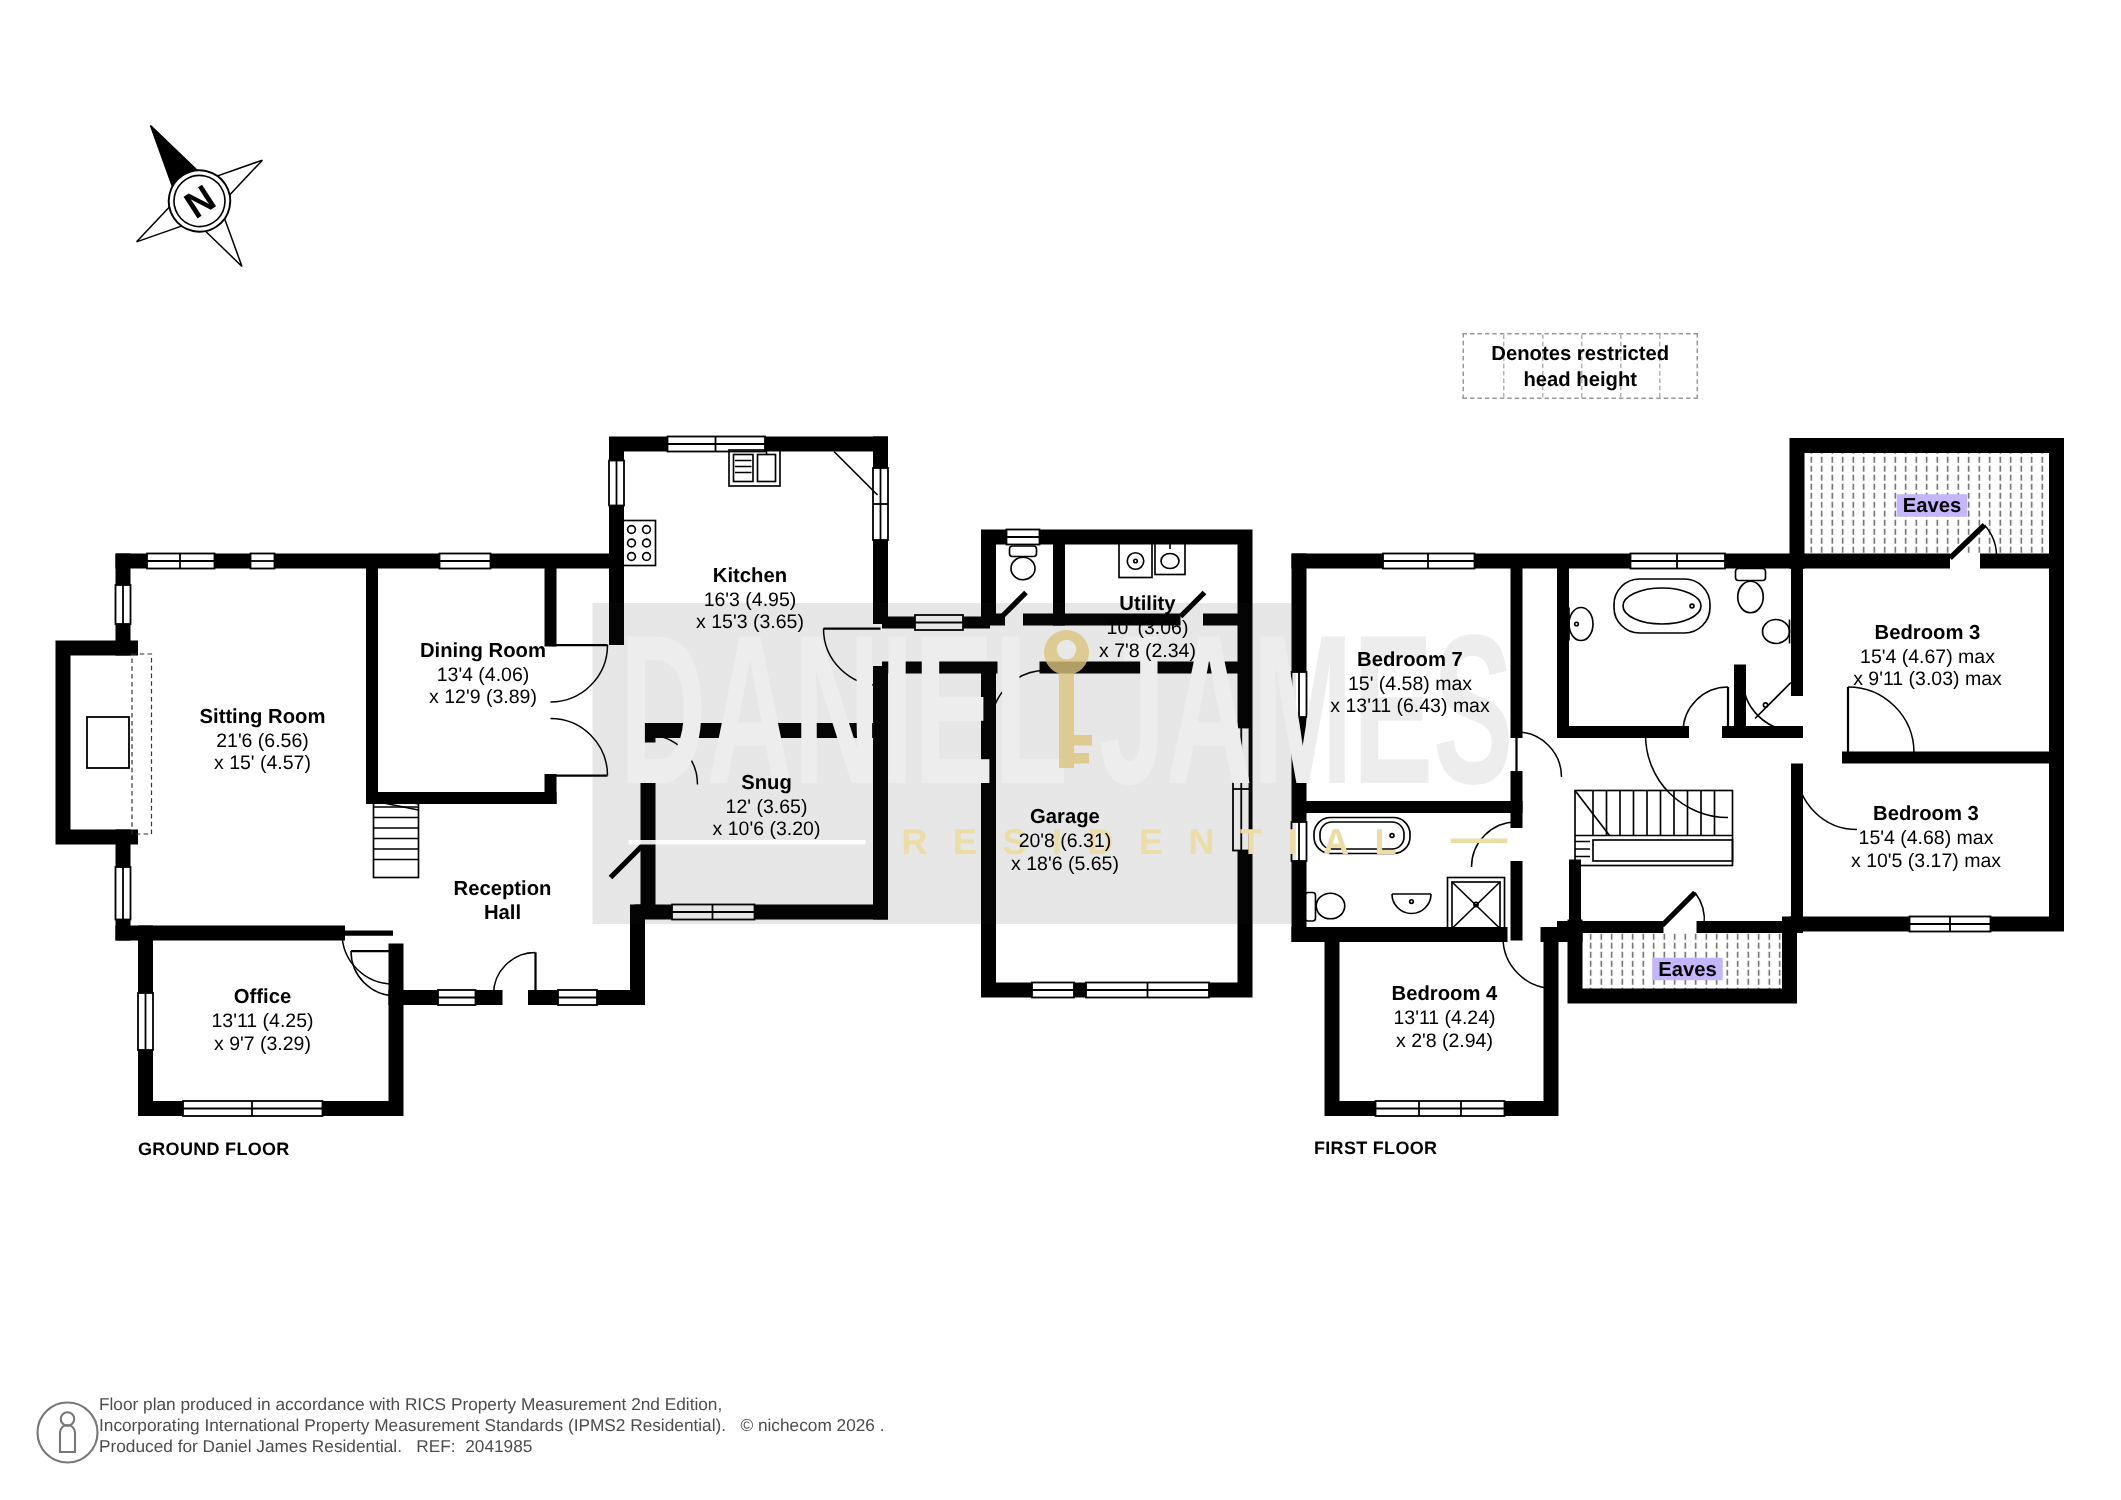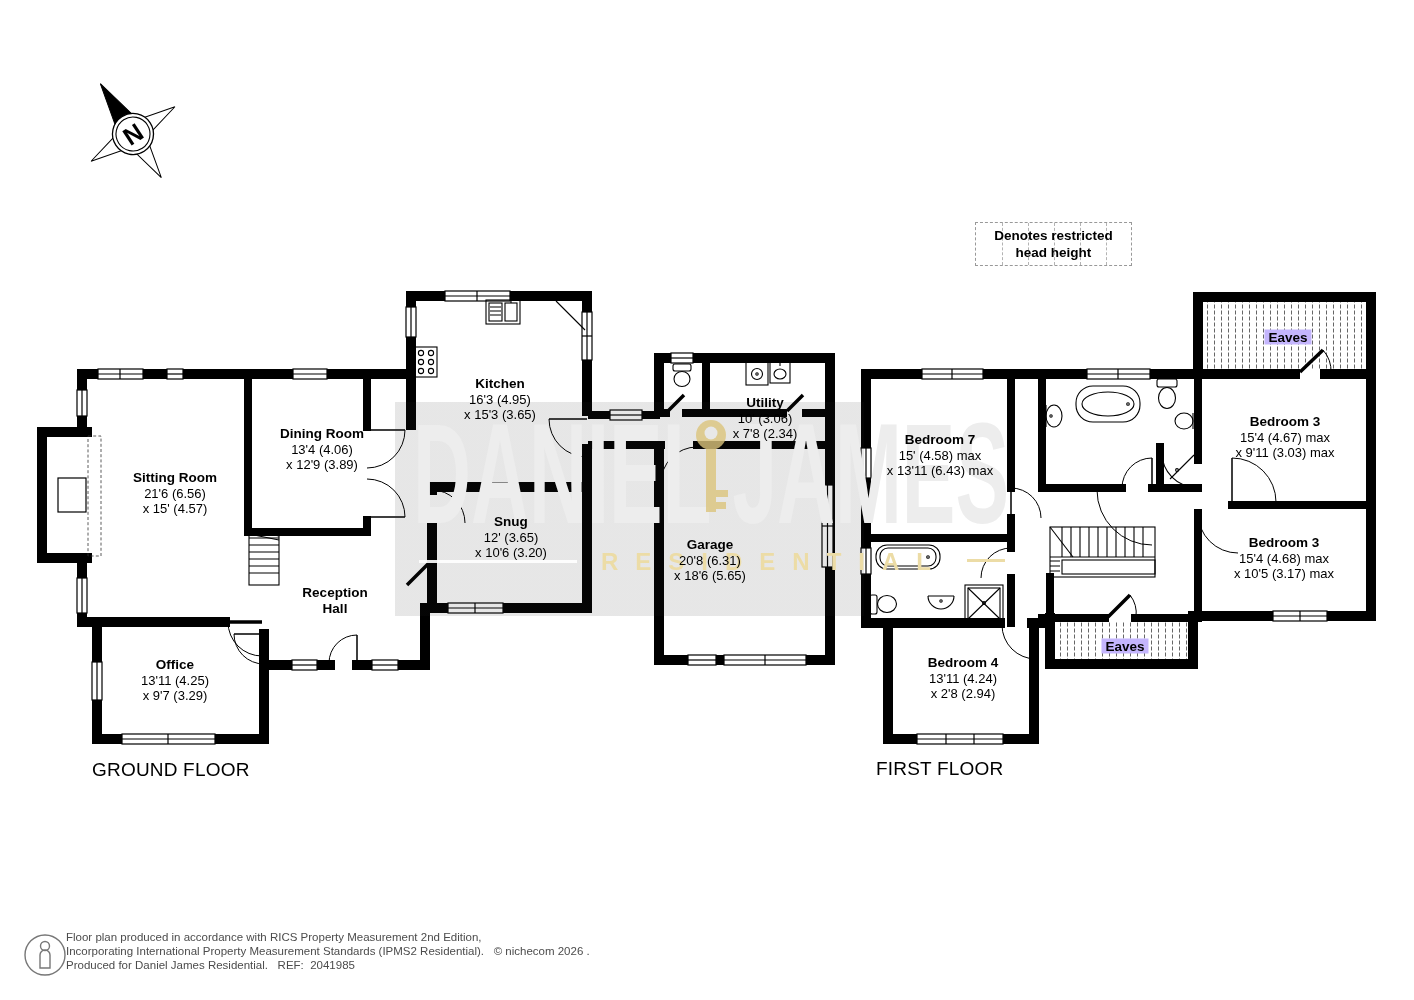--- a/index.html
+++ b/index.html
@@ -33,21 +33,21 @@
   .wm-dash-r{position:absolute;left:572px;top:157px;width:38px;height:3px;background:#ecdca6;}
   .wm-key{position:absolute;left:297px;top:16px;opacity:0.8;}
 
   
   .rlabel{position:absolute;transform:translate(-50%,-50%);text-align:center;font-size:13px;
           line-height:15.5px;white-space:nowrap;z-index:3;}
   .rlabel .rn{font-weight:bold;font-size:13.5px;display:block;}
   .rlabel .rd{display:block;}
   .eaves-label{position:absolute;transform:translate(-50%,-50%);background:#c4b5fd;padding:0 4px;
           font-weight:bold;font-size:13.5px;z-index:3;white-space:nowrap;}
-  .floor-label{position:absolute;font-weight:normal;font-size:19px;letter-spacing:0.2px;z-index:3;text-align:center;}
+  .floor-label{position:absolute;font-weight:bold;font-size:12px;letter-spacing:0.2px;z-index:3;text-align:center;}
 
   
   .footer{position:absolute;left:66px;top:930px;font-size:11.5px;color:#4c4c4c;
           line-height:14px;white-space:pre;z-index:3;}
 </style>
 </head>
 <body>
 
 <div class="page">
 

